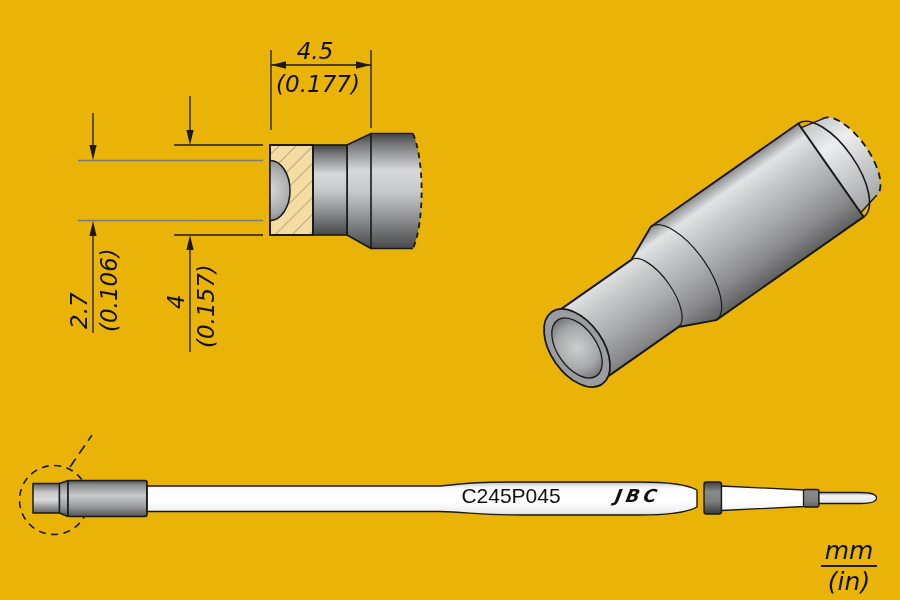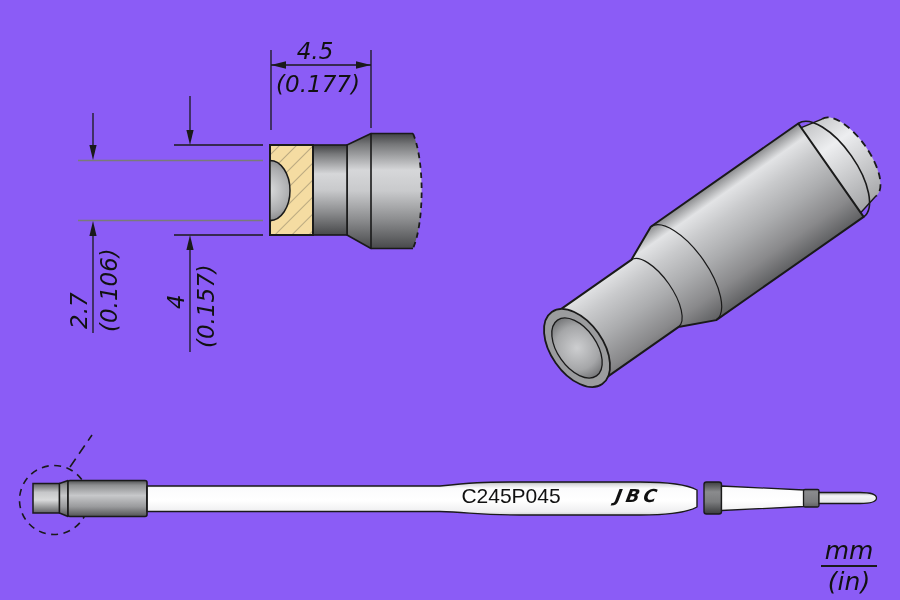--- a/index.html
+++ b/index.html
@@ -1,16 +1,16 @@
 <!DOCTYPE html>
 <html><head>
 <meta charset="utf-8">
 <style>
   html,body{margin:0;padding:0;background:#ffffff;}
-  #canvas{position:relative;width:900px;height:600px;background:#8b5cf6;overflow:hidden;
+  #canvas{position:relative;width:900px;height:600px;background:#eab308;overflow:hidden;
           font-family:"Liberation Sans","DejaVu Sans",sans-serif;}
   svg{display:block;}
   text{fill:#111111;}
   .dim-text{font-family:"DejaVu Sans",sans-serif;font-style:italic;font-size:23px;}
   .legend-text{font-family:"DejaVu Sans",sans-serif;font-style:italic;font-size:25px;}
   .code-text{font-family:"Liberation Sans",sans-serif;font-size:21px;}
   .brand-text{font-family:"DejaVu Sans",sans-serif;font-weight:bold;font-style:italic;
               font-size:18px;letter-spacing:4px;}
 </style>
 </head>

